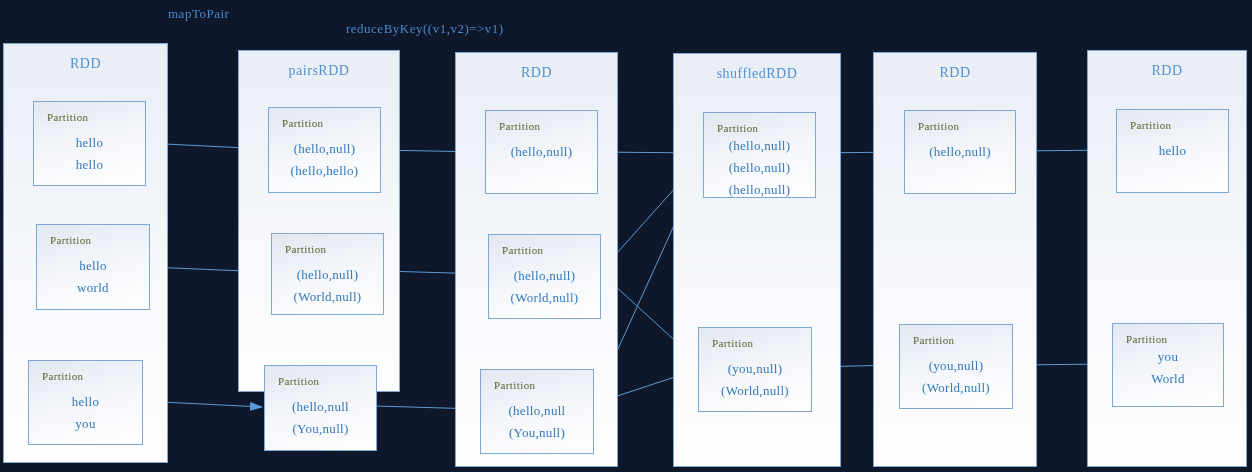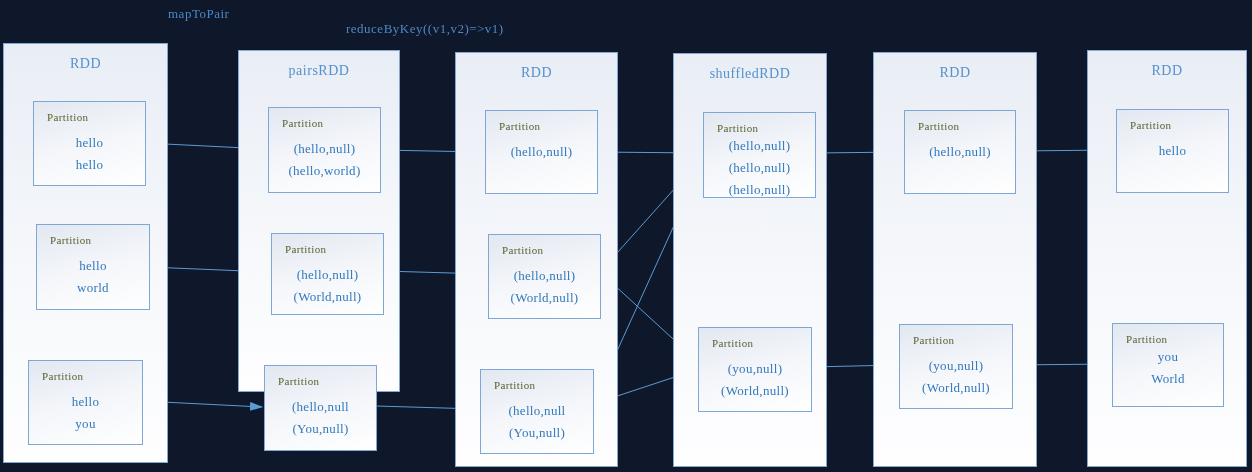--- a/index.html
+++ b/index.html
@@ -94,21 +94,21 @@
       </div>
     </div>
   </div>
 
   <div class="rdd" style="left:238px;top:50px;width:162px;height:342px">
     <div class="rdd-title">pairsRDD</div>
     <div class="part" style="left:29px;top:56px;width:113px;height:86px">
       <div class="plabel">Partition</div>
       <div class="plines">
         <div>(hello,null)</div>
-        <div>(hello,world)</div>
+        <div>(hello,hello)</div>
       </div>
     </div>
     <div class="part" style="left:32px;top:182px;width:113px;height:82px">
       <div class="plabel">Partition</div>
       <div class="plines">
         <div>(hello,null)</div>
         <div>(World,null)</div>
       </div>
     </div>
     <div class="part" style="left:25px;top:314px;width:113px;height:86px">
@@ -137,21 +137,21 @@
     </div>
     <div class="part" style="left:24px;top:316px;width:114px;height:85px">
       <div class="plabel">Partition</div>
       <div class="plines">
         <div>(hello,null</div>
         <div>(You,null)</div>
       </div>
     </div>
   </div>
 
-  <div class="rdd" style="left:673px;top:53px;width:154px;height:414px">
+  <div class="rdd" style="left:673px;top:53px;width:168px;height:414px">
     <div class="rdd-title">shuffledRDD</div>
     <div class="part tight" style="left:29px;top:58px;width:113px;height:86px">
       <div class="plabel">Partition</div>
       <div class="plines">
         <div>(hello,null)</div>
         <div>(hello,null)</div>
         <div>(hello,null)</div>
       </div>
     </div>
     <div class="part" style="left:24px;top:273px;width:114px;height:85px">

